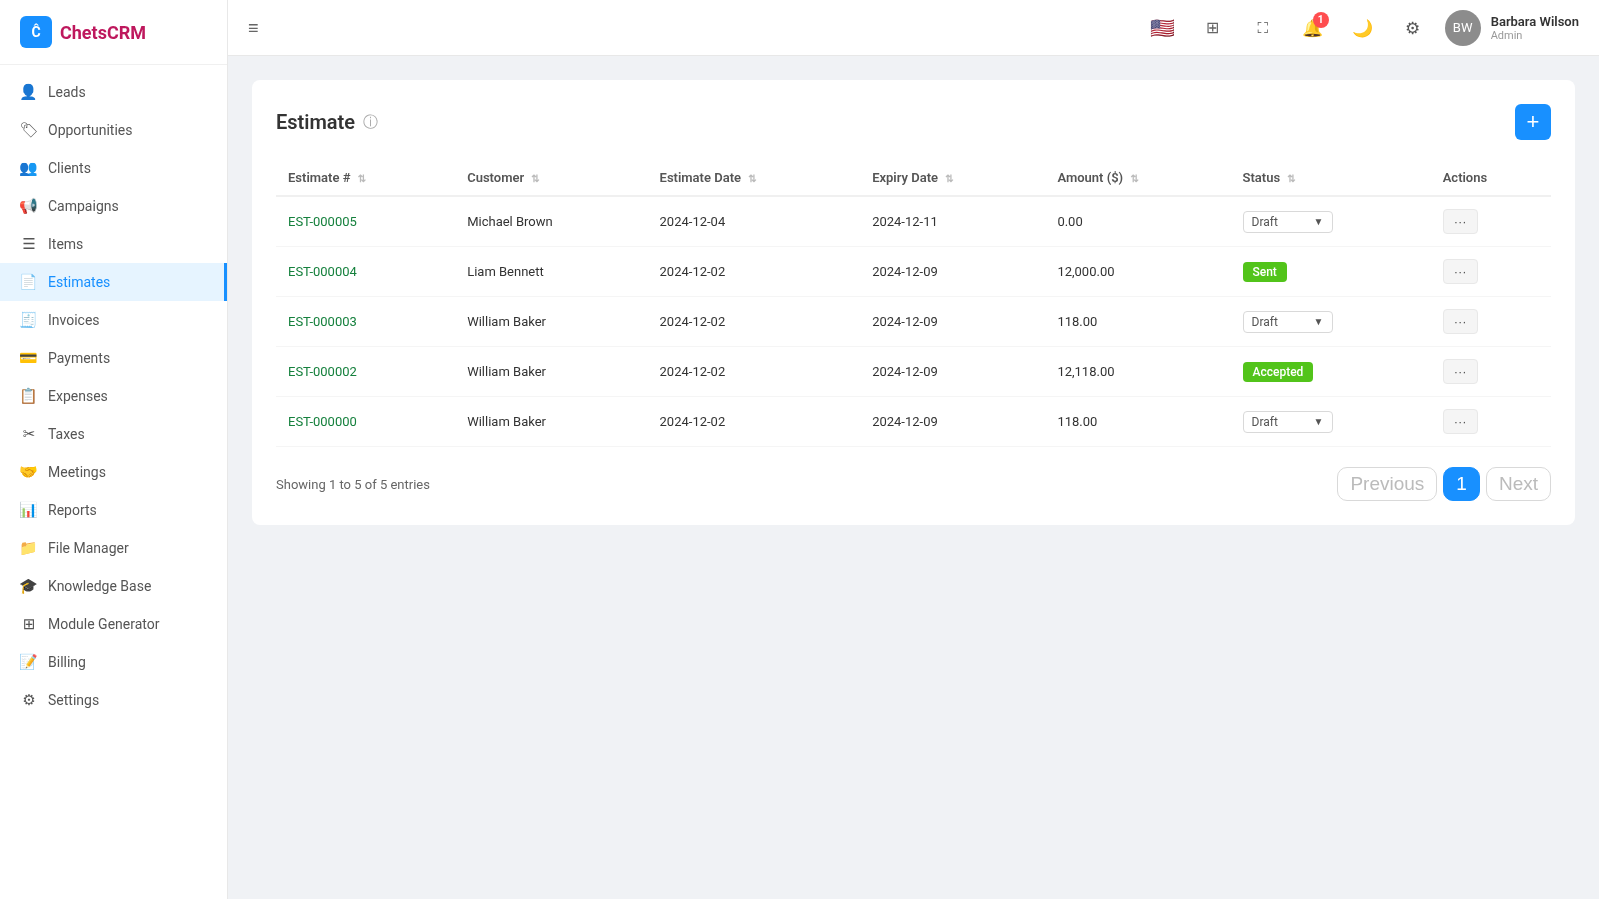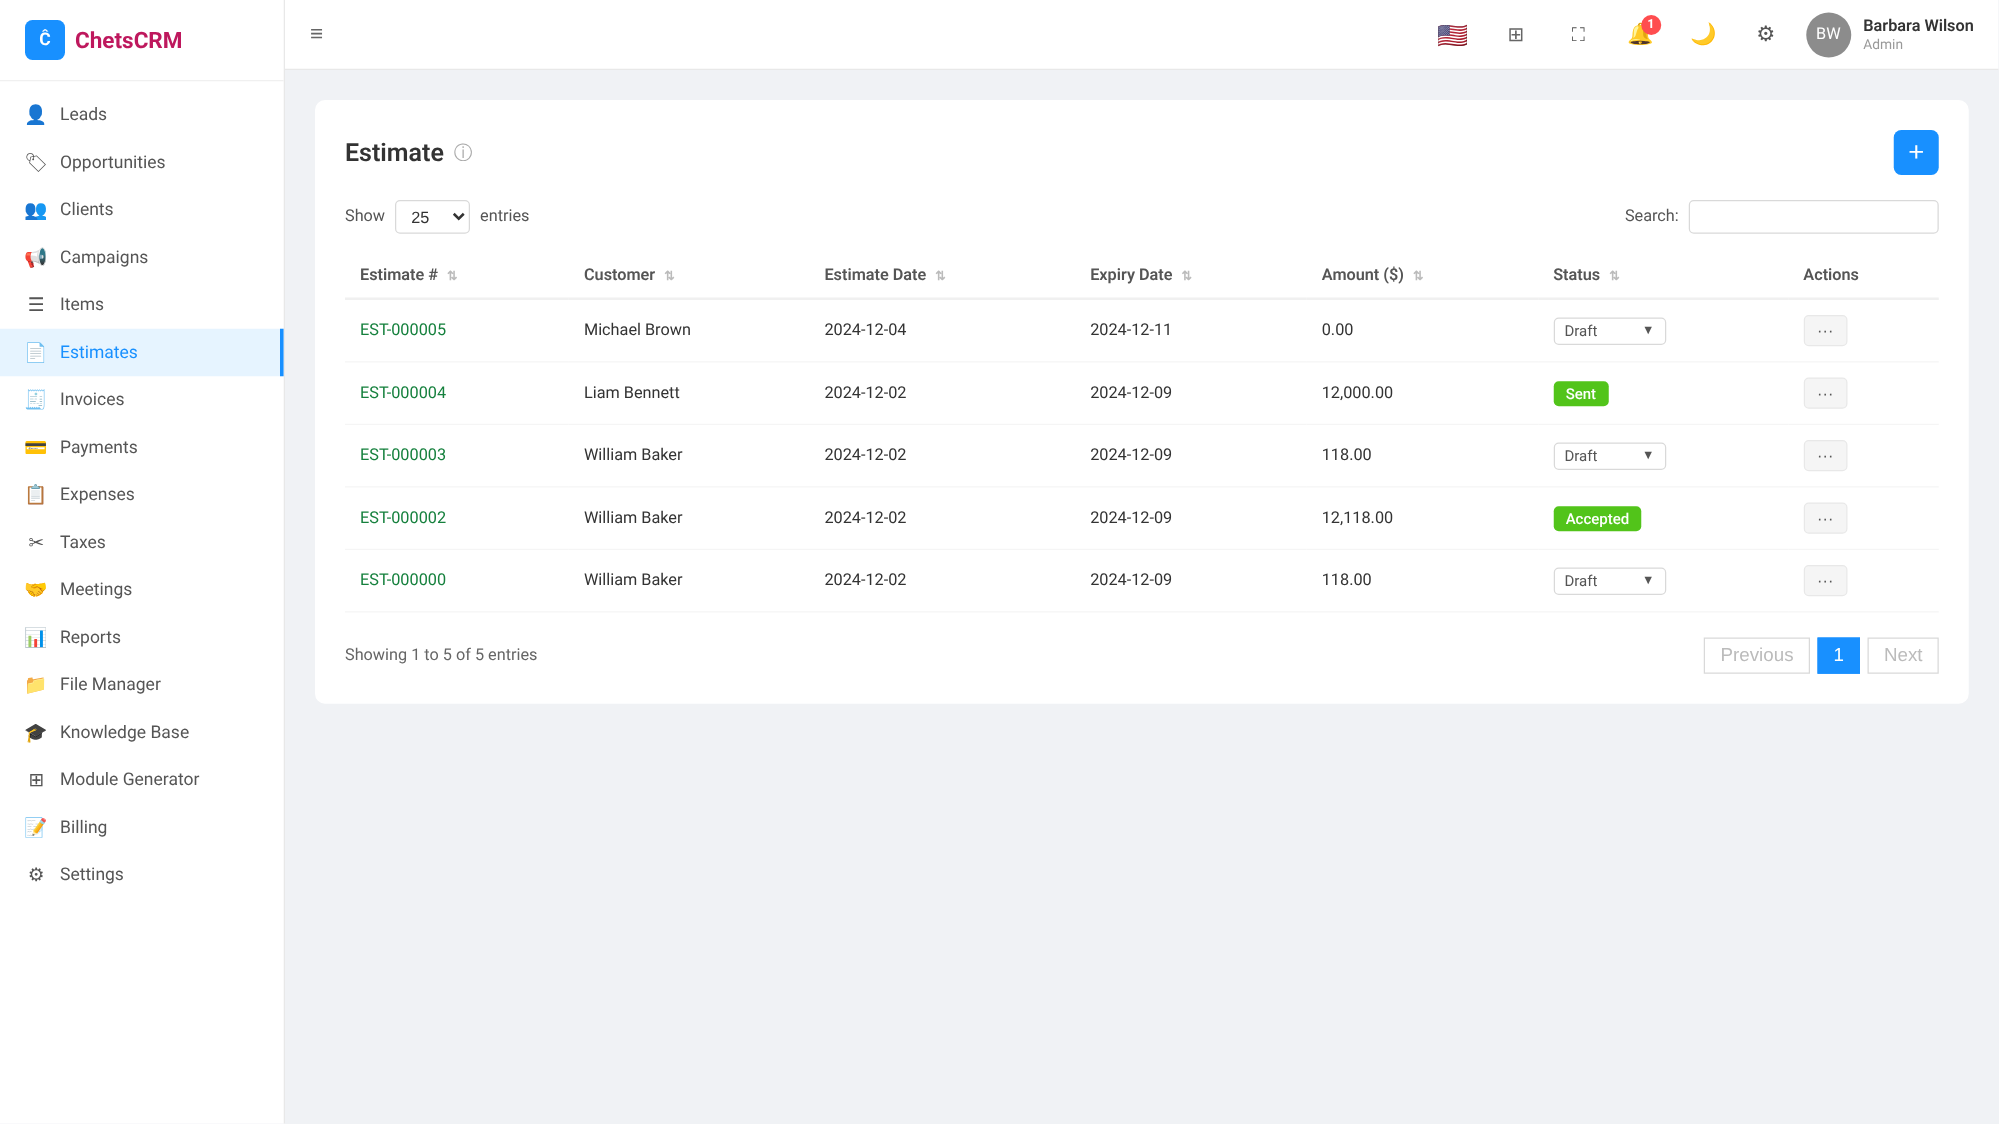--- a/index.html
+++ b/index.html
@@ -58,21 +58,21 @@
     .estimate-link { color: #15803d; text-decoration: none; cursor: pointer; }
     .status-draft { display: inline-flex; align-items: center; border: 1px solid #d9d9d9; border-radius: 4px; padding: 3px 8px; font-size: 12px; color: #555; background: white; cursor: pointer; gap: 6px; min-width: 90px; justify-content: space-between; }
     .status-sent { background: #52c41a; color: white; border-radius: 4px; padding: 3px 10px; font-size: 12px; font-weight: 500; display: inline-block; text-align: center; }
     .status-accepted { background: #52c41a; color: white; border-radius: 4px; padding: 3px 10px; font-size: 12px; font-weight: 500; display: inline-block; }
     .action-btn { background: #f5f5f5; border: 1px solid #e8e8e8; border-radius: 4px; padding: 4px 10px; cursor: pointer; font-size: 13px; color: #555; }
 
     
     .pagination-row { display: flex; align-items: center; justify-content: space-between; margin-top: 20px; gap: 36px; }
     .pagination-info { font-size: 13px; color: #666; }
     .pagination-btns { display: flex; align-items: center; gap: 6px; }
-    .page-btn { padding: 5px 12px; border: 1px solid #d9d9d9; border-radius: 0; cursor: pointer; font-size: 15px; background: white; color: #555; }
+    .page-btn { padding: 5px 12px; border: 1px solid #d9d9d9; border-radius: 10px; cursor: pointer; font-size: 19px; background: white; color: #555; }
     .page-btn.active { background: #1890ff; color: white; border-color: #1890ff; }
     .page-btn.disabled { color: #bbb; cursor: default; }
 
     
     .footer { text-align: right; padding: 12px 24px; font-size: 12px; color: #aaa; background: #f0f2f5; }
 
     
     .flag-icon { font-size: 20px; cursor: pointer; }
     .grid-icon { font-size: 16px; cursor: pointer; color: #666; }
   </style>
@@ -185,36 +185,20 @@
     <div class="page-card">
 
       <div class="page-header">
         <div class="page-title-row">
           <span class="page-title">Estimate</span>
           <span class="info-icon">ⓘ</span>
         </div>
         <button class="add-btn">+</button>
       </div>
 
-      <div class="table-controls">
-        <div class="show-entries">
-          <span>Show</span>
-          <select class="show-select">
-            <option>25</option>
-            <option>10</option>
-            <option>50</option>
-            <option>100</option>
-          </select>
-          <span>entries</span>
-        </div>
-        <div class="search-area">
-          <label>Search:</label>
-          <input class="search-input" type="text" style="">
-        </div>
-      </div>
 
       <table class="data-table">
         <thead>
           <tr id="table-head-row">
               <th>Estimate # <span class="sort-icon">⇅</span></th>
               <th>Customer <span class="sort-icon">⇅</span></th>
               <th>Estimate Date <span class="sort-icon">⇅</span></th>
               <th>Expiry Date <span class="sort-icon">⇅</span></th>
               <th>Amount ($) <span class="sort-icon">⇅</span></th>
               <th>Status <span class="sort-icon">⇅</span></th>

